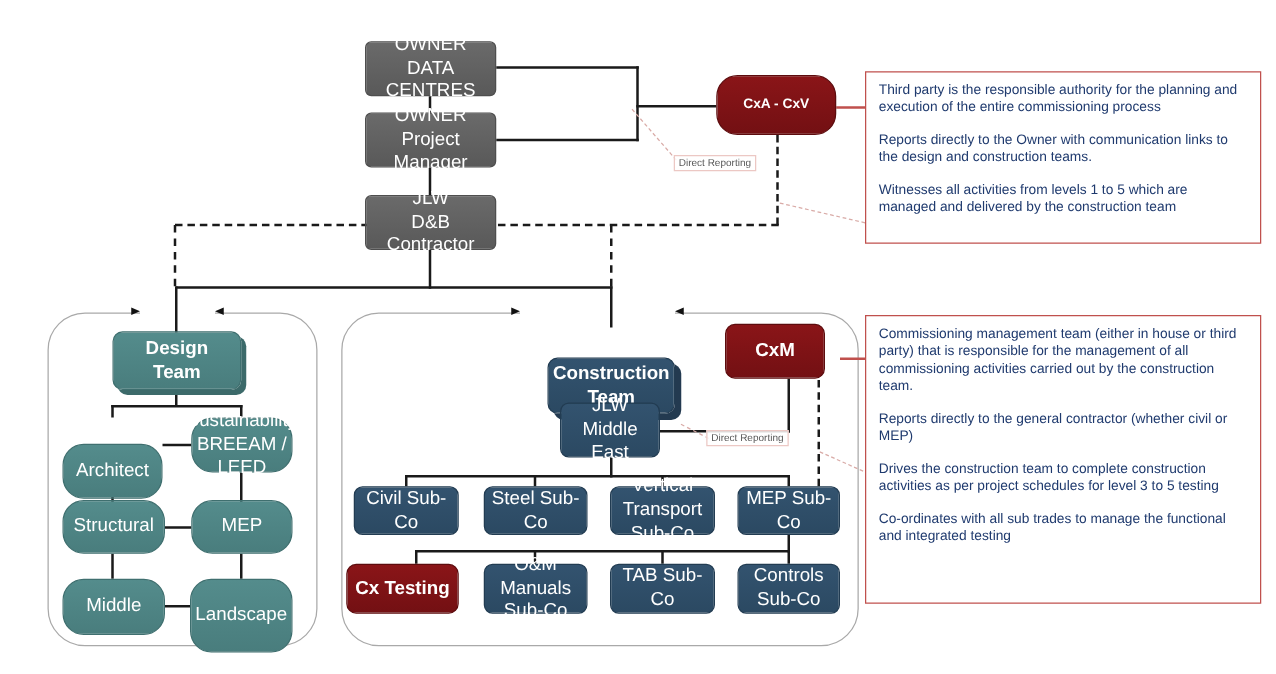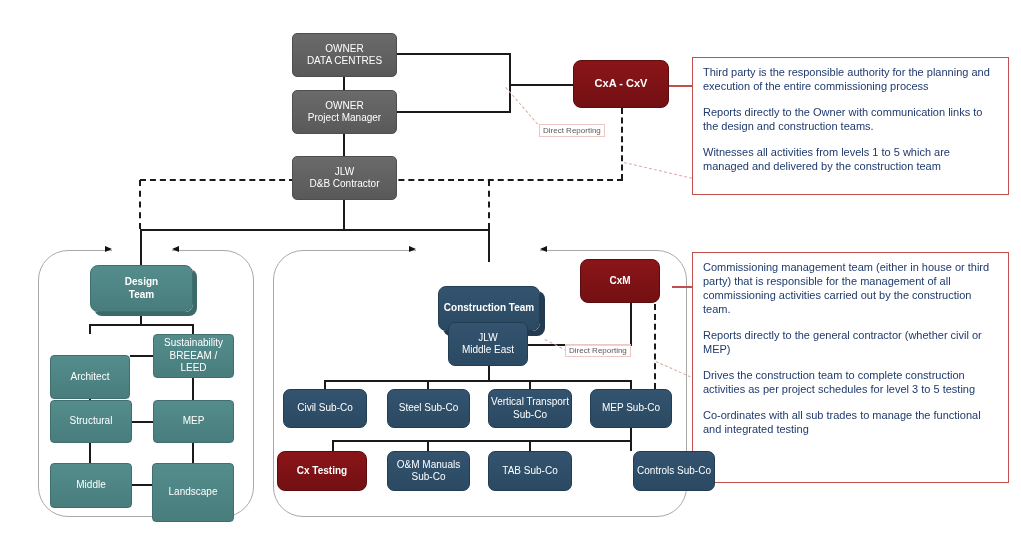--- a/index.html
+++ b/index.html
@@ -1,22 +1,22 @@
 <!DOCTYPE html>
 <html><head>
 <meta charset="utf-8">
 <style>
   html,body{margin:0;padding:0;background:#ffffff;}
   .canvas{position:relative;width:1021px;height:539px;background:#fff;overflow:hidden;
           font-family:"Liberation Sans", sans-serif;}
   .node{position:absolute;display:flex;align-items:center;justify-content:center;
         text-align:center;color:#fff;white-space:pre-line;z-index:3;
-        font-size:10px;line-height:1.25;border-radius:6px;padding:2px;box-sizing:border-box;}
+        font-size:15px;line-height:1.25;border-radius:6px;padding:2px;box-sizing:border-box;}
   .gray{background:linear-gradient(#6a6a6a,#595959);border:1px solid #4e4e4e;border-radius:5px;}
-  .teal{background:linear-gradient(#548c8c,#497d7d);border:1px solid #3f6f6f;border-radius:4px;}
+  .teal{background:linear-gradient(#548c8c,#497d7d);border:1px solid #3f6f6f;border-radius:17px;}
   .blue{background:linear-gradient(#33536f,#2b4962);border:1px solid #223c52;border-radius:7px;}
   .redbox{background:linear-gradient(#8a1518,#731013);border:1px solid #5d0c0e;border-radius:8px;
           font-weight:bold;}
   .stacked-teal{box-shadow:4px 4px 0 0 #3c6a6a;border-radius:8px;font-weight:bold;}
   .stacked-blue{box-shadow:5px 5px 0 0 #233a50;border-radius:8px;font-weight:bold;margin-top:25px;}
   .group{position:absolute;border:1.5px solid #a9a9a9;border-radius:30px;z-index:0;background:transparent;}
   .gapcover{position:absolute;background:#ffffff;z-index:1;}
   .lh{position:absolute;height:2px;background:#1a1a1a;z-index:2;}
   .lv{position:absolute;width:2px;background:#1a1a1a;z-index:2;}
   .dh{position:absolute;height:0;border-top:2px dashed #1a1a1a;z-index:2;}
@@ -100,21 +100,21 @@
   <div class="leader" style="left:624px;top:162px;width:70px;transform:rotate(13deg);"></div>
   <div class="leader" style="left:656px;top:361px;width:38px;transform:rotate(24deg);"></div>
   <div class="leader" style="left:545px;top:339px;width:25px;transform:rotate(27deg);"></div>
 
   <div class="node gray" style="left:292px;top:33px;width:105px;height:44px;">OWNER
 DATA CENTRES</div>
   <div class="node gray" style="left:292px;top:90px;width:105px;height:44px;">OWNER
 Project Manager</div>
   <div class="node gray" style="left:292px;top:156px;width:105px;height:44px;">JLW
 D&amp;B Contractor</div>
-  <div class="node redbox" style="left:573px;top:60px;width:96px;height:48px;font-size:11px;">CxA - CxV</div>
+  <div class="node redbox" style="left:573px;top:60px;width:96px;height:48px;font-size:11px;border-radius:17px;">CxA - CxV</div>
 
   <div class="drlabel" style="left:539px;top:124px;">Direct Reporting</div>
   <div class="drlabel" style="left:565px;top:344px;">Direct Reporting</div>
 
   <div class="node teal stacked-teal" style="left:90px;top:265px;width:103px;height:47px;">Design
 Team</div>
   <div class="node teal" style="left:50px;top:334px;width:80px;height:44px;margin-top:21px;">Architect</div>
   <div class="node teal" style="left:153px;top:334px;width:81px;height:44px;">Sustainability
 BREEAM / LEED</div>
   <div class="node teal" style="left:50px;top:400px;width:82px;height:43px;">Structural</div>
@@ -128,21 +128,21 @@
   <div class="node redbox" style="left:580px;top:259px;width:80px;height:44px;">CxM</div>
   <div class="node blue" style="left:283px;top:389px;width:84px;height:39px;">Civil Sub-Co</div>
   <div class="node blue" style="left:387px;top:389px;width:83px;height:39px;">Steel Sub-Co</div>
   <div class="node blue" style="left:488px;top:389px;width:84px;height:39px;">Vertical Transport
 Sub-Co</div>
   <div class="node blue" style="left:590px;top:389px;width:82px;height:39px;">MEP Sub-Co</div>
   <div class="node redbox" style="left:277px;top:451px;width:90px;height:40px;">Cx Testing</div>
   <div class="node blue" style="left:387px;top:451px;width:83px;height:40px;">O&amp;M Manuals
 Sub-Co</div>
   <div class="node blue" style="left:488px;top:451px;width:84px;height:40px;">TAB Sub-Co</div>
-  <div class="node blue" style="left:590px;top:451px;width:82px;height:40px;margin-left:43px;">Controls Sub-Co</div>
+  <div class="node blue" style="left:590px;top:451px;width:82px;height:40px;">Controls Sub-Co</div>
 
   <div class="note" style="left:692px;top:57px;width:317px;height:138px;">
     <p>Third party is the responsible authority for the planning and execution of the entire commissioning process</p>
     <p>Reports directly to the Owner with communication links to the design and construction teams.</p>
     <p>Witnesses all activities from levels 1 to 5 which are managed and delivered by the construction team</p>
   </div>
   <div class="note" style="left:692px;top:252px;width:317px;height:231px;">
     <p>Commissioning management team (either in house or third party) that is responsible for the management of all commissioning activities carried out by the construction team.</p>
     <p>Reports directly to the general contractor (whether civil or MEP)</p>
     <p>Drives the construction team to complete construction activities as per project schedules for level 3 to 5 testing</p>

